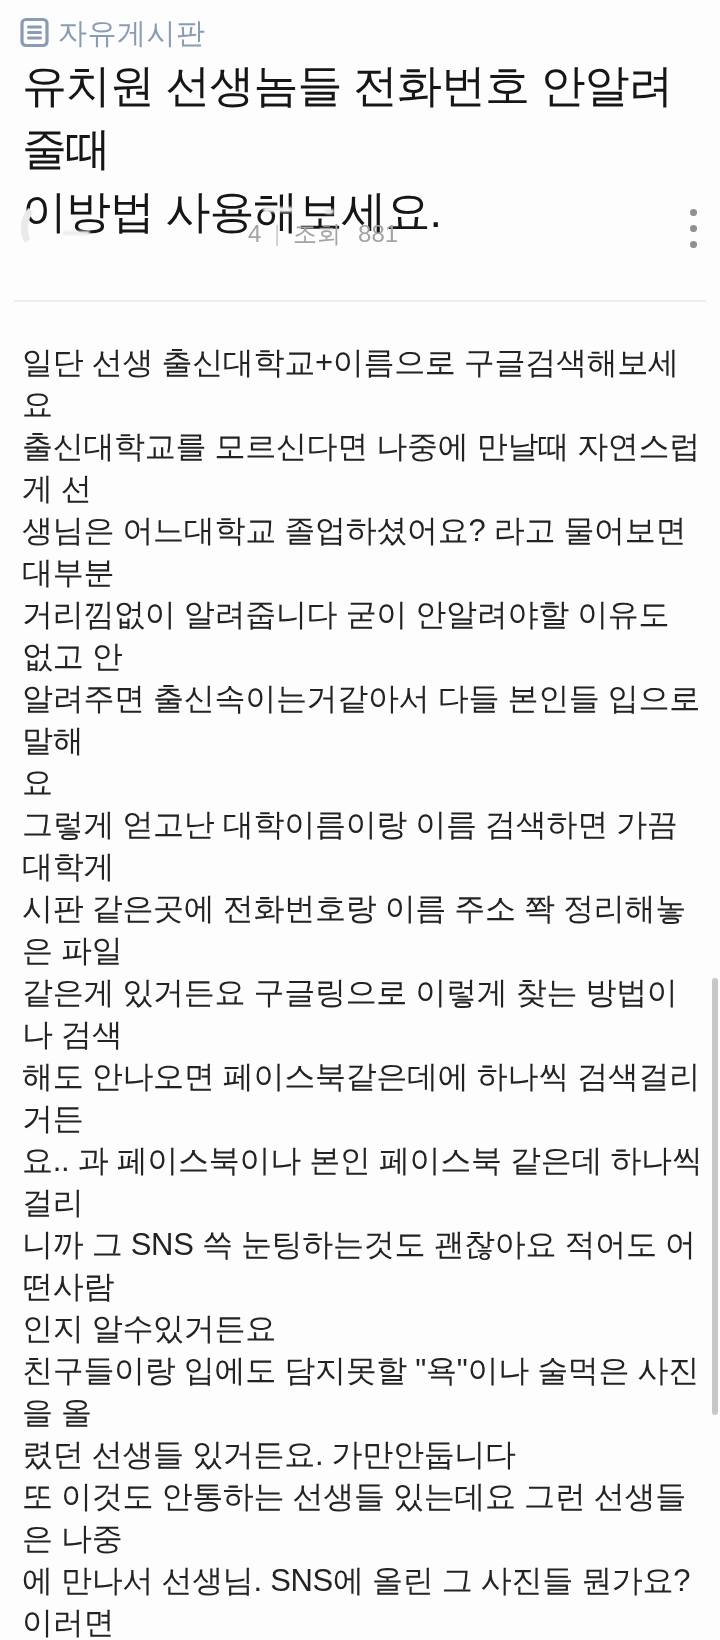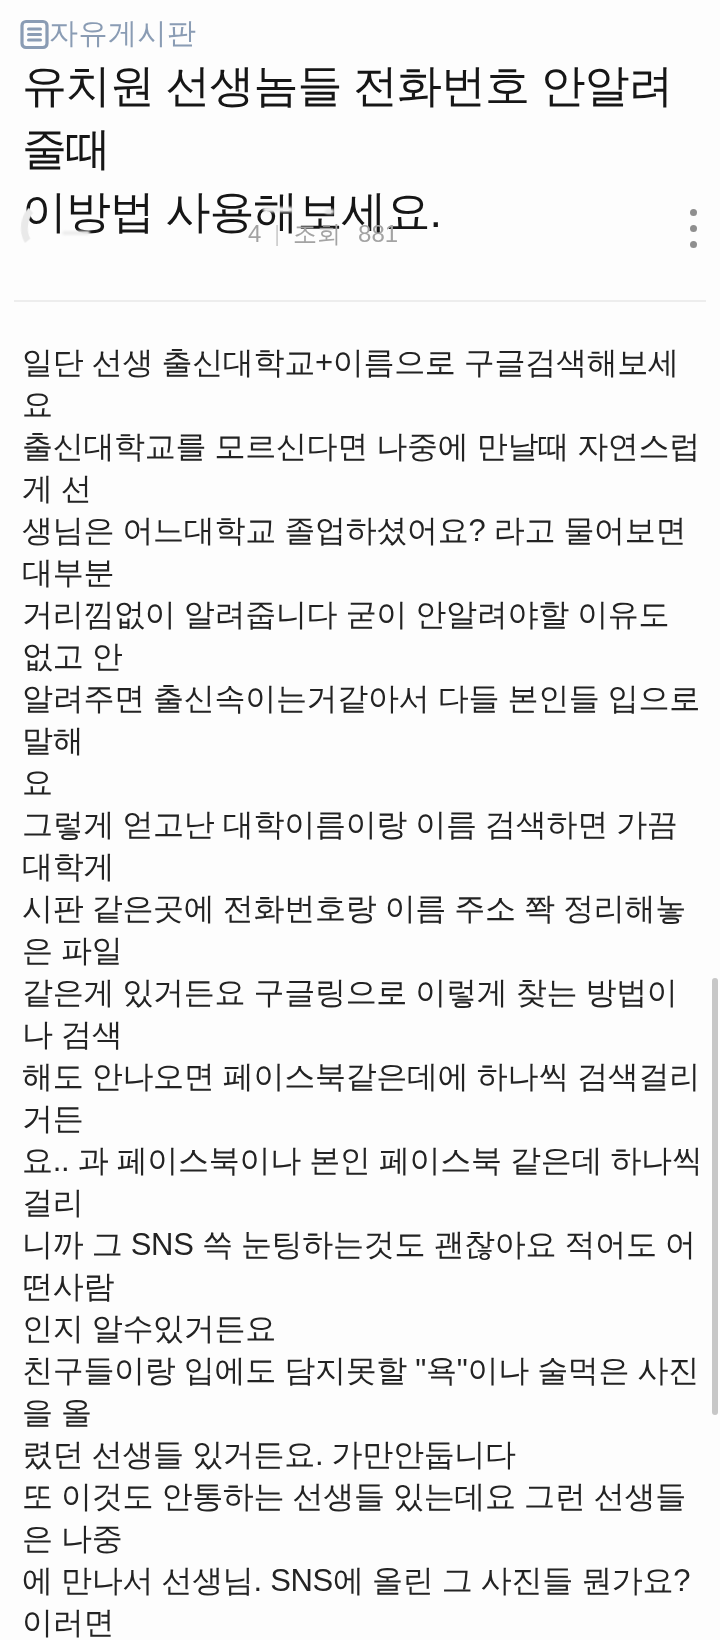--- a/index.html
+++ b/index.html
@@ -8,21 +8,21 @@
     font-family: "Liberation Sans", "DejaVu Sans", sans-serif;
     background: #fdfdfd;
     position: relative;
     overflow: hidden;
   }
   .page { position: absolute; inset: 0; background: #fdfdfd; }
 
   
   .board-header {
     position: absolute; left: 20px; top: 17px;
-    display: flex; align-items: flex-end; 
+    display: flex; align-items: flex-start; gap: 9px;
     color: #8a9cb4; cursor: pointer;
   }
   .board-icon { width: 29px; height: 31px; display: block; }
   .board-name { font-size: 29px; line-height: 33px; color: #8a9cb4; letter-spacing: 0.5px; }
 
   
   .post-title {
     position: absolute; left: 22px; top: 54px; width: 684px;
     font-size: 45px; line-height: 63px; font-weight: 400;
     color: #161616; letter-spacing: -1px;

